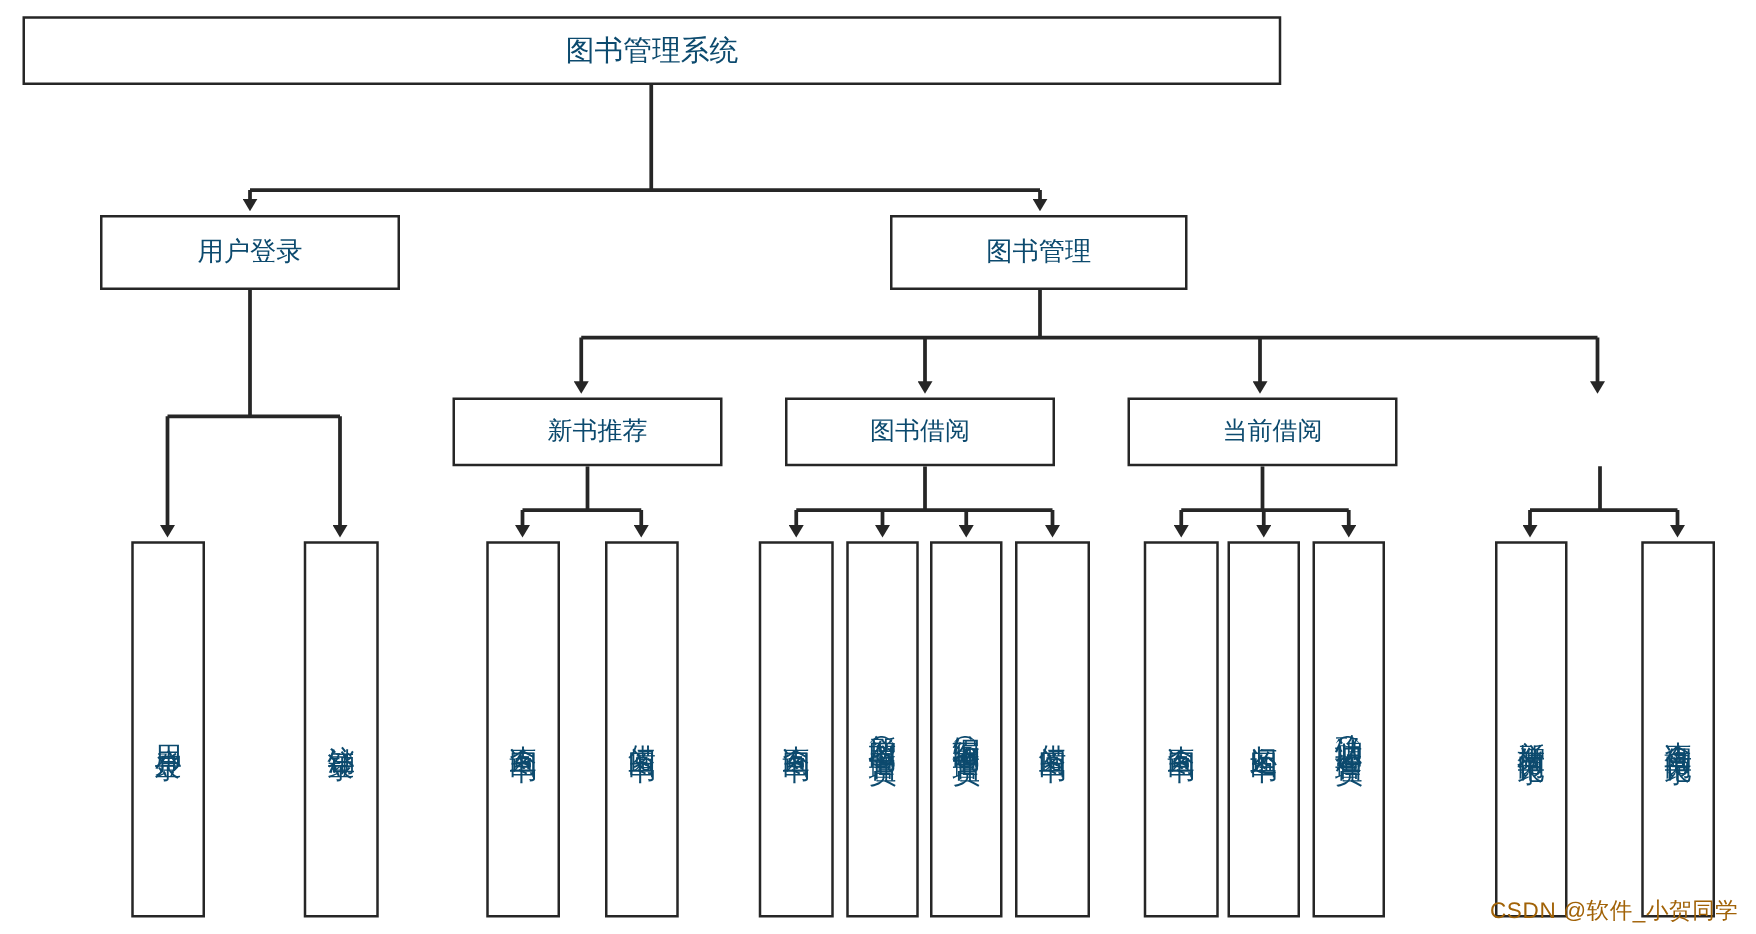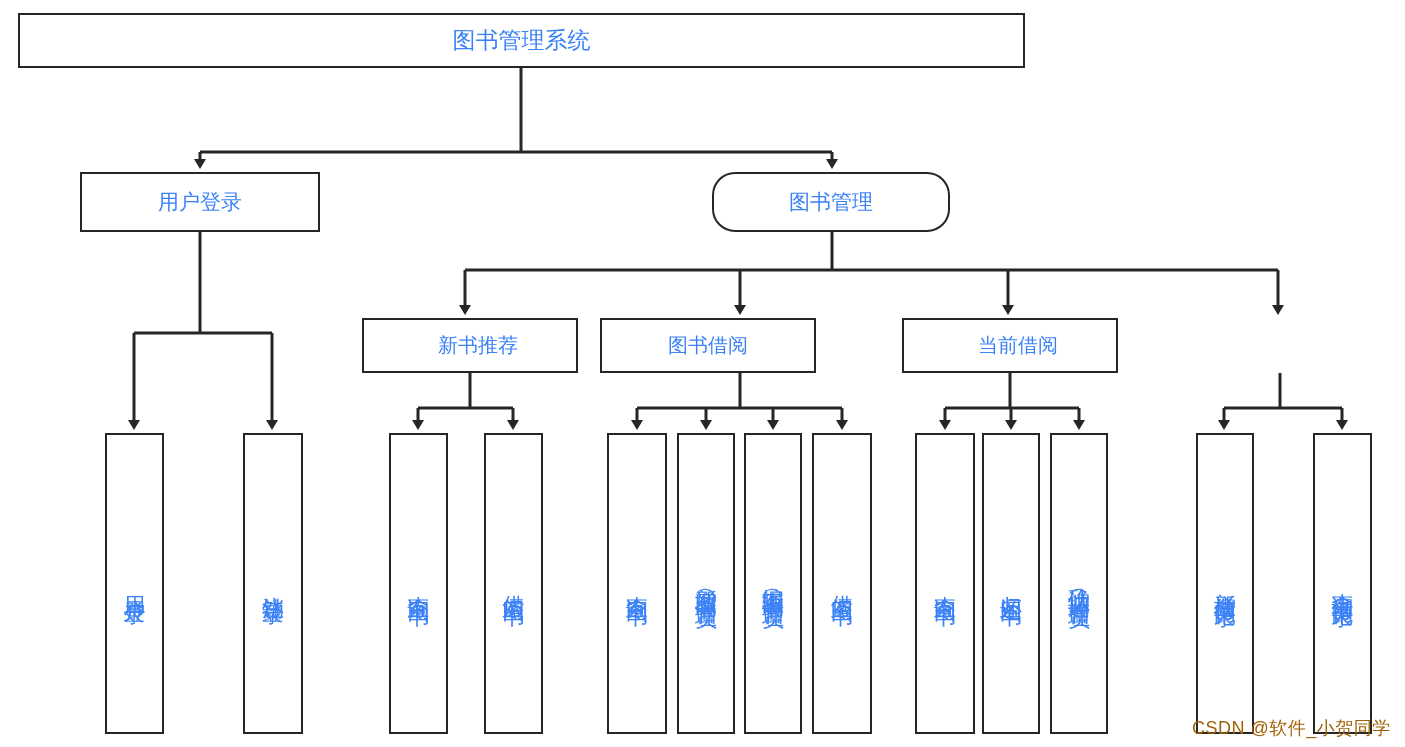--- a/index.html
+++ b/index.html
@@ -27,21 +27,21 @@
     pointer-events: none;
   }
   .node {
     position: absolute;
     box-sizing: border-box;
     background: #ffffff;
     border: 2px solid #262626;
     display: flex;
     align-items: center;
     justify-content: center;
-    color: #3b82f6;
+    color: #0c4a6e;
   }
   .node .label {
     display: block;
     text-align: center;
     line-height: 1.18;
     white-space: nowrap;
   }
   .node-root .label  { font-size: 23px; }
   .node-l1 .label    { font-size: 21px; }
   .node-l2 .label    { font-size: 20px; }
@@ -120,28 +120,28 @@
     </g>
   </svg>
 
   <div class="node node-root" style="left:18px; top:13px; width:1007px; height:55px;">
     <span class="label">图书管理系统</span>
   </div>
 
   <div class="node node-l1" style="left:80px; top:172px; width:240px; height:60px;">
     <span class="label">用户登录</span>
   </div>
-  <div class="node node-l1" style="left:712px; top:172px; width:238px; height:60px;border-radius:23px;">
+  <div class="node node-l1" style="left:712px; top:172px; width:238px; height:60px;">
     <span class="label">图书管理</span>
   </div>
 
   <div class="node node-l2" style="left:362px; top:318px; width:216px; height:55px;padding-left:16px;">
     <span class="label">新书推荐</span>
   </div>
-  <div class="node node-l2" style="left:600px; top:318px; width:216px; height:55px;">
+  <div class="node node-l2" style="left:628px; top:318px; width:216px; height:55px;">
     <span class="label">图书借阅</span>
   </div>
   <div class="node node-l2" style="left:902px; top:318px; width:216px; height:55px;padding-left:16px;">
     <span class="label">当前借阅</span>
   </div>
 
   <div class="node node-leaf" style="left:105px; top:433px; width:59px; height:301px;">
     <span class="label">用户登录</span>
   </div>
   <div class="node node-leaf" style="left:243px; top:433px; width:60px; height:301px;">

